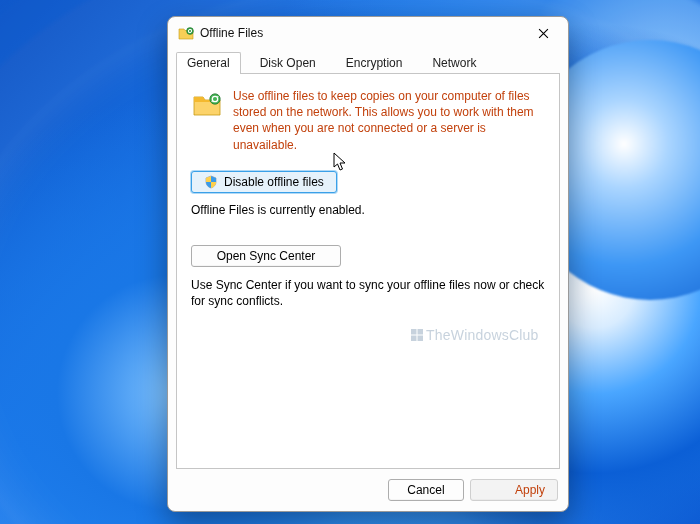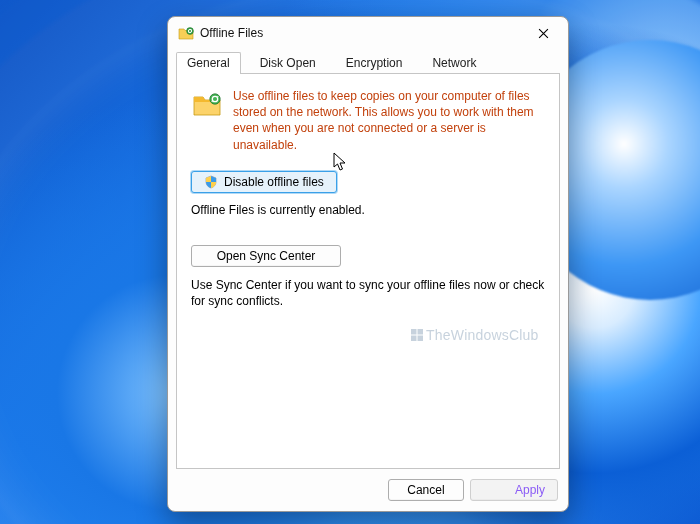--- a/index.html
+++ b/index.html
@@ -172,21 +172,21 @@
   }
 
   .footer {
     display:flex;
     justify-content:flex-end;
     gap: 6px;
     padding: 6px 10px 10px;
   }
   .footer .winbtn { min-width: 76px; }
   .footer .winbtn.disabled {
-    color: #8b5cf6;
+    color: #c2410c;
     border-color:#cfcfcf;
     background:#f3f3f3;
     padding-left:44px;
   }
 
   .cursor {
     position:absolute;
     pointer-events:none;
   }
 

